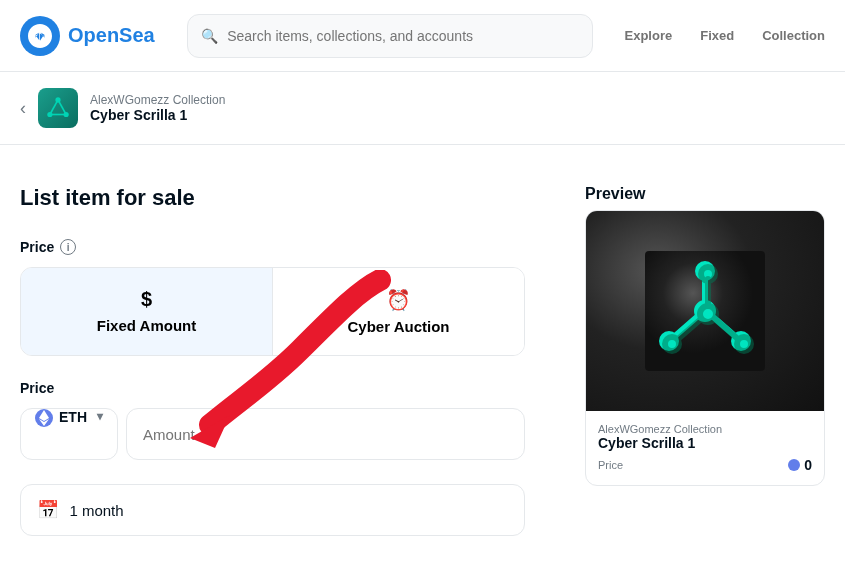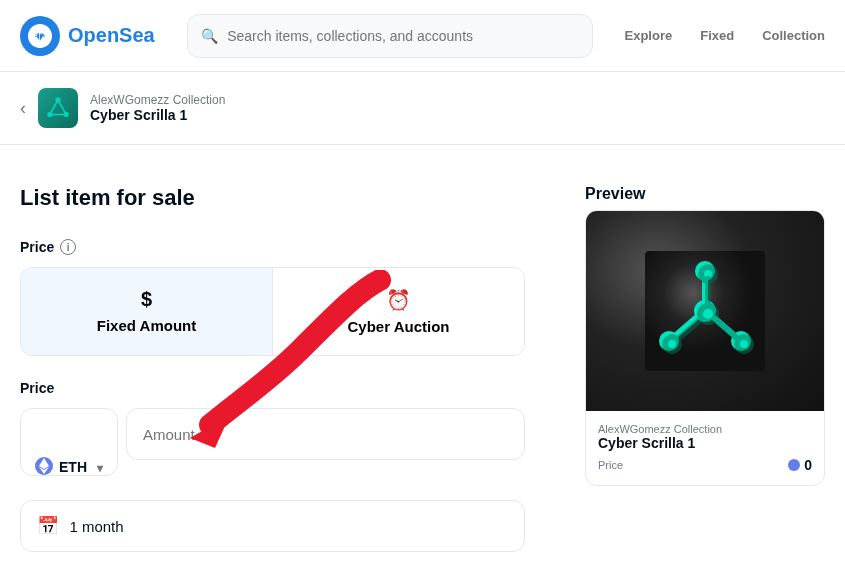--- a/index.html
+++ b/index.html
@@ -48,23 +48,23 @@
       flex: 1; padding: 20px; display: flex; flex-direction: column; align-items: center; gap: 6px;
       cursor: pointer; font-weight: 600; font-size: 15px; background: #fff; border: none;
     }
     .type-option.active { background: #f0f7ff; }
     .type-option .type-icon { font-size: 20px; }
     .type-option:first-child { border-right: 1px solid #e5e8eb; }
 
     
     .price-row { display: flex; gap: 8px; margin-bottom: 24px; align-items: stretch; }
     .currency-select {
-      display: flex; align-items: flex-end; gap: 6px; padding: 0 14px;
+      display: flex; align-items: flex-start; gap: 6px; padding: 0 14px;
       border: 1px solid #e5e8eb; border-radius: 12px; font-weight: 600; cursor: pointer;
-      background: #fff; min-width: 90px; height: 68px;
+      background: #fff; min-width: 90px; height: 52px;
     }
     .eth-icon { width: 18px; height: 18px; background: #627eea; border-radius: 50%; display: flex; align-items: center; justify-content: center; }
     .amount-input {
       flex: 1; height: 52px; border: 1px solid #e5e8eb; border-radius: 12px;
       padding: 0 16px; font-size: 15px; outline: none; color: #707a83;
     }
 
     
     .duration-select {
       display: flex; align-items: center; gap: 10px; padding: 0 16px;

